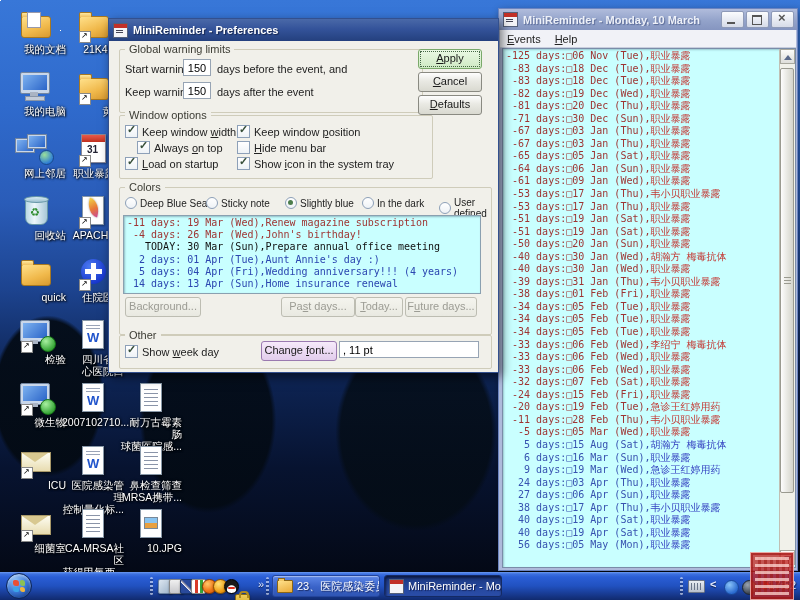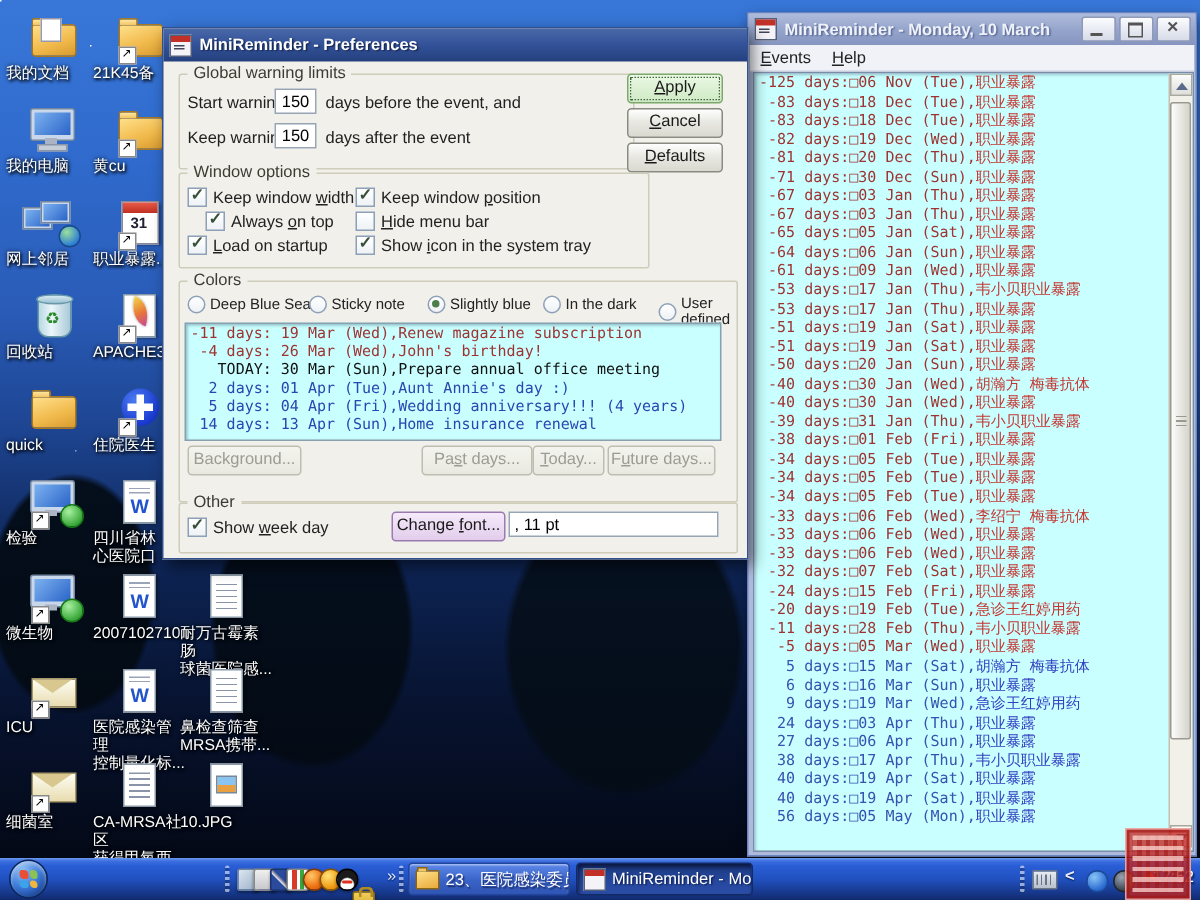--- a/index.html
+++ b/index.html
@@ -13,21 +13,21 @@
     radial-gradient(90px 130px at 6% 66%, rgba(3,10,18,.9) 58%, transparent 62%),
     radial-gradient(110px 150px at 26% 70%, rgba(3,10,18,.85) 58%, transparent 62%),
     radial-gradient(130px 160px at 52% 72%, rgba(4,12,20,.8) 58%, transparent 62%),
     radial-gradient(100px 130px at 78% 68%, rgba(3,10,18,.8) 58%, transparent 62%);}
   #stars{position:absolute;left:0;top:0;width:1px;height:1px;background:#fff;pointer-events:none;
     box-shadow:60px 30px #fff,140px 80px rgba(255,255,255,.8),330px 40px rgba(255,255,255,.7),
     420px 120px rgba(255,255,255,.6),90px 160px rgba(255,255,255,.7),180px 230px rgba(255,255,255,.6),
     50px 300px rgba(255,255,255,.5),120px 350px rgba(255,255,255,.4),300px 330px rgba(255,255,255,.4);}
 
   
-  .dicon{position:absolute;width:62px;text-align:left;cursor:pointer;}
+  .dicon{position:absolute;width:62px;text-align:right;cursor:pointer;}
   .dicon .glyph{width:44px;height:34px;margin:0 auto;position:relative;}
   .dicon .lbl{margin-top:1px;font-size:10.5px;line-height:1.15;color:#fff;white-space:pre-line;
     text-shadow:1px 1px 2px #000,0 0 3px #000;}
   .g-folder{position:absolute;left:8px;top:8px;width:28px;height:20px;border:1px solid #a87820;border-radius:2px 3px 3px 3px;
     background:linear-gradient(160deg,#ffe08a,#f0b84a 60%,#d89a30);}
   .g-folder::before{content:"";position:absolute;left:-1px;top:-5px;width:11px;height:4px;border:1px solid #a87820;border-bottom:none;
     border-radius:2px 2px 0 0;background:linear-gradient(#ffe9a0,#f0c060);}
   .g-paper{position:absolute;left:14px;top:4px;width:12px;height:14px;background:#fff;border:1px solid #99a;}
   .g-page{position:absolute;left:11px;top:2px;width:20px;height:27px;background:#fff;border:1px solid #8898a8;box-shadow:1px 1px 2px rgba(0,0,0,.4);}
   .g-lines::before{content:"";position:absolute;left:3px;right:3px;top:5px;height:17px;
@@ -387,21 +387,21 @@
           <div class="lrow"><span class="lat p"> -34 days:□05 Feb (Tue),</span><span class="cjk p">职业暴露</span></div>
           <div class="lrow"><span class="lat p"> -34 days:□05 Feb (Tue),</span><span class="cjk p">职业暴露</span></div>
           <div class="lrow"><span class="lat p"> -33 days:□06 Feb (Wed),</span><span class="cjk p">李绍宁 梅毒抗体</span></div>
           <div class="lrow"><span class="lat p"> -33 days:□06 Feb (Wed),</span><span class="cjk p">职业暴露</span></div>
           <div class="lrow"><span class="lat p"> -33 days:□06 Feb (Wed),</span><span class="cjk p">职业暴露</span></div>
           <div class="lrow"><span class="lat p"> -32 days:□07 Feb (Sat),</span><span class="cjk p">职业暴露</span></div>
           <div class="lrow"><span class="lat p"> -24 days:□15 Feb (Fri),</span><span class="cjk p">职业暴露</span></div>
           <div class="lrow"><span class="lat p"> -20 days:□19 Feb (Tue),</span><span class="cjk p">急诊王红婷用药</span></div>
           <div class="lrow"><span class="lat p"> -11 days:□28 Feb (Thu),</span><span class="cjk p">韦小贝职业暴露</span></div>
           <div class="lrow"><span class="lat p">  -5 days:□05 Mar (Wed),</span><span class="cjk p">职业暴露</span></div>
-          <div class="lrow"><span class="lat f">   5 days:□15 Mar (Sat),</span><span class="cjk f">胡瀚方 梅毒抗体</span></div>
+          <div class="lrow"><span class="lat f">   5 days:□15 Aug (Sat),</span><span class="cjk f">胡瀚方 梅毒抗体</span></div>
           <div class="lrow"><span class="lat f">   6 days:□16 Mar (Sun),</span><span class="cjk f">职业暴露</span></div>
           <div class="lrow"><span class="lat f">   9 days:□19 Mar (Wed),</span><span class="cjk f">急诊王红婷用药</span></div>
           <div class="lrow"><span class="lat f">  24 days:□03 Apr (Thu),</span><span class="cjk f">职业暴露</span></div>
           <div class="lrow"><span class="lat f">  27 days:□06 Apr (Sun),</span><span class="cjk f">职业暴露</span></div>
           <div class="lrow"><span class="lat f">  38 days:□17 Apr (Thu),</span><span class="cjk f">韦小贝职业暴露</span></div>
           <div class="lrow"><span class="lat f">  40 days:□19 Apr (Sat),</span><span class="cjk f">职业暴露</span></div>
           <div class="lrow"><span class="lat f">  40 days:□19 Apr (Sat),</span><span class="cjk f">职业暴露</span></div>
           <div class="lrow"><span class="lat f">  56 days:□05 May (Mon),</span><span class="cjk f">职业暴露</span></div>
         </div>
       <div id="rscroll">

